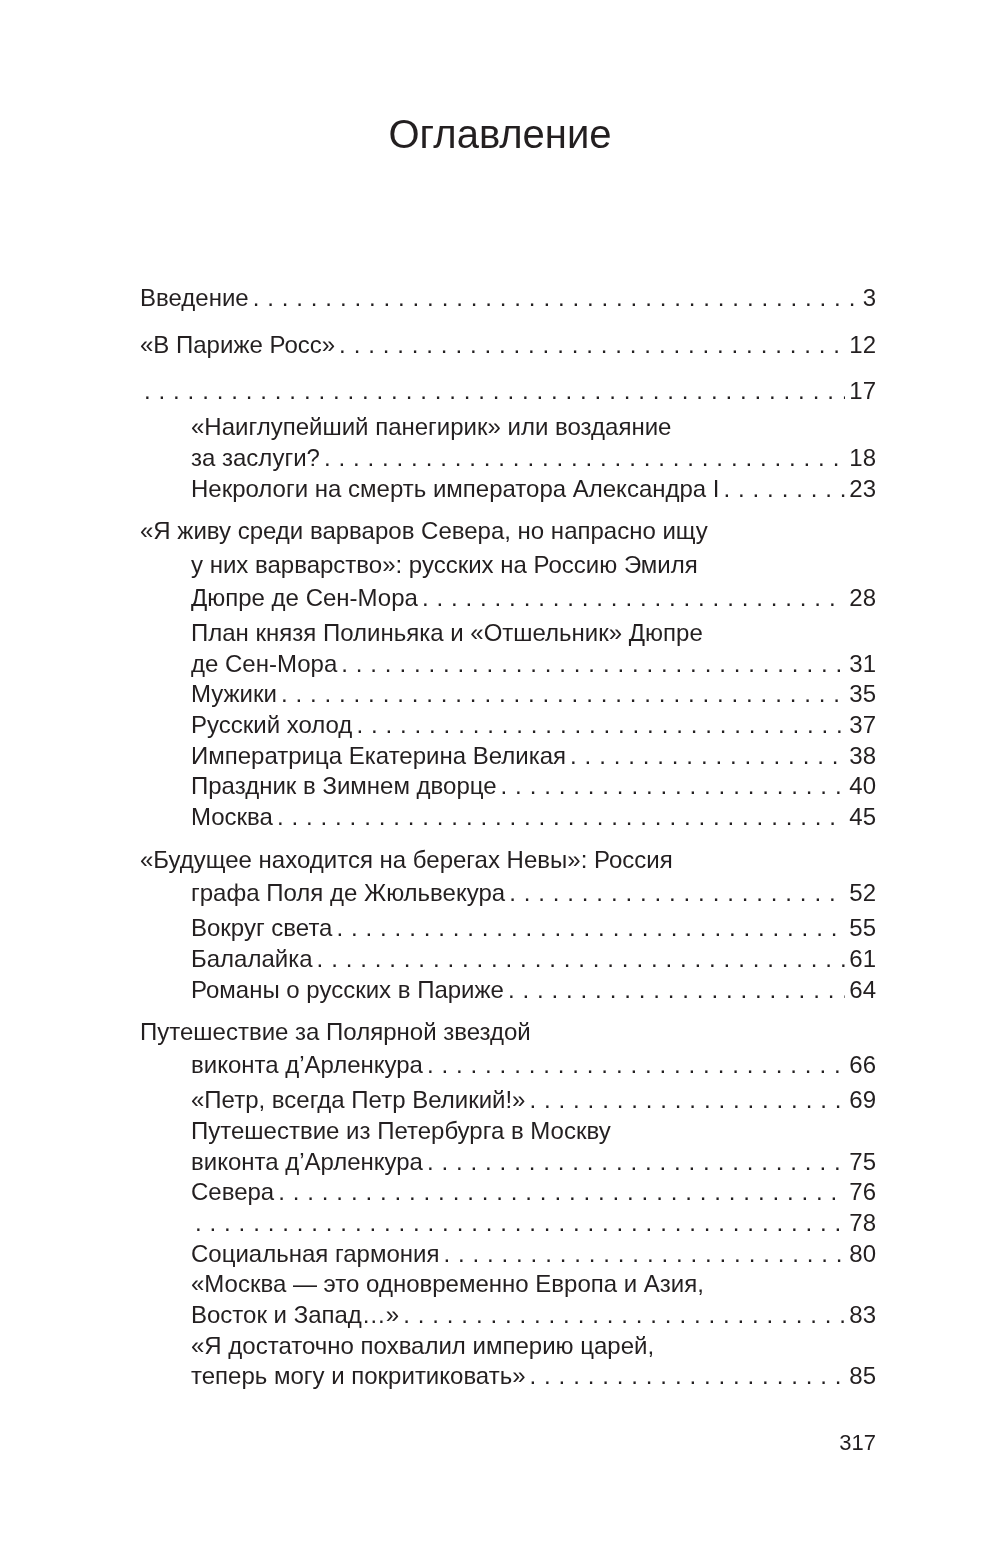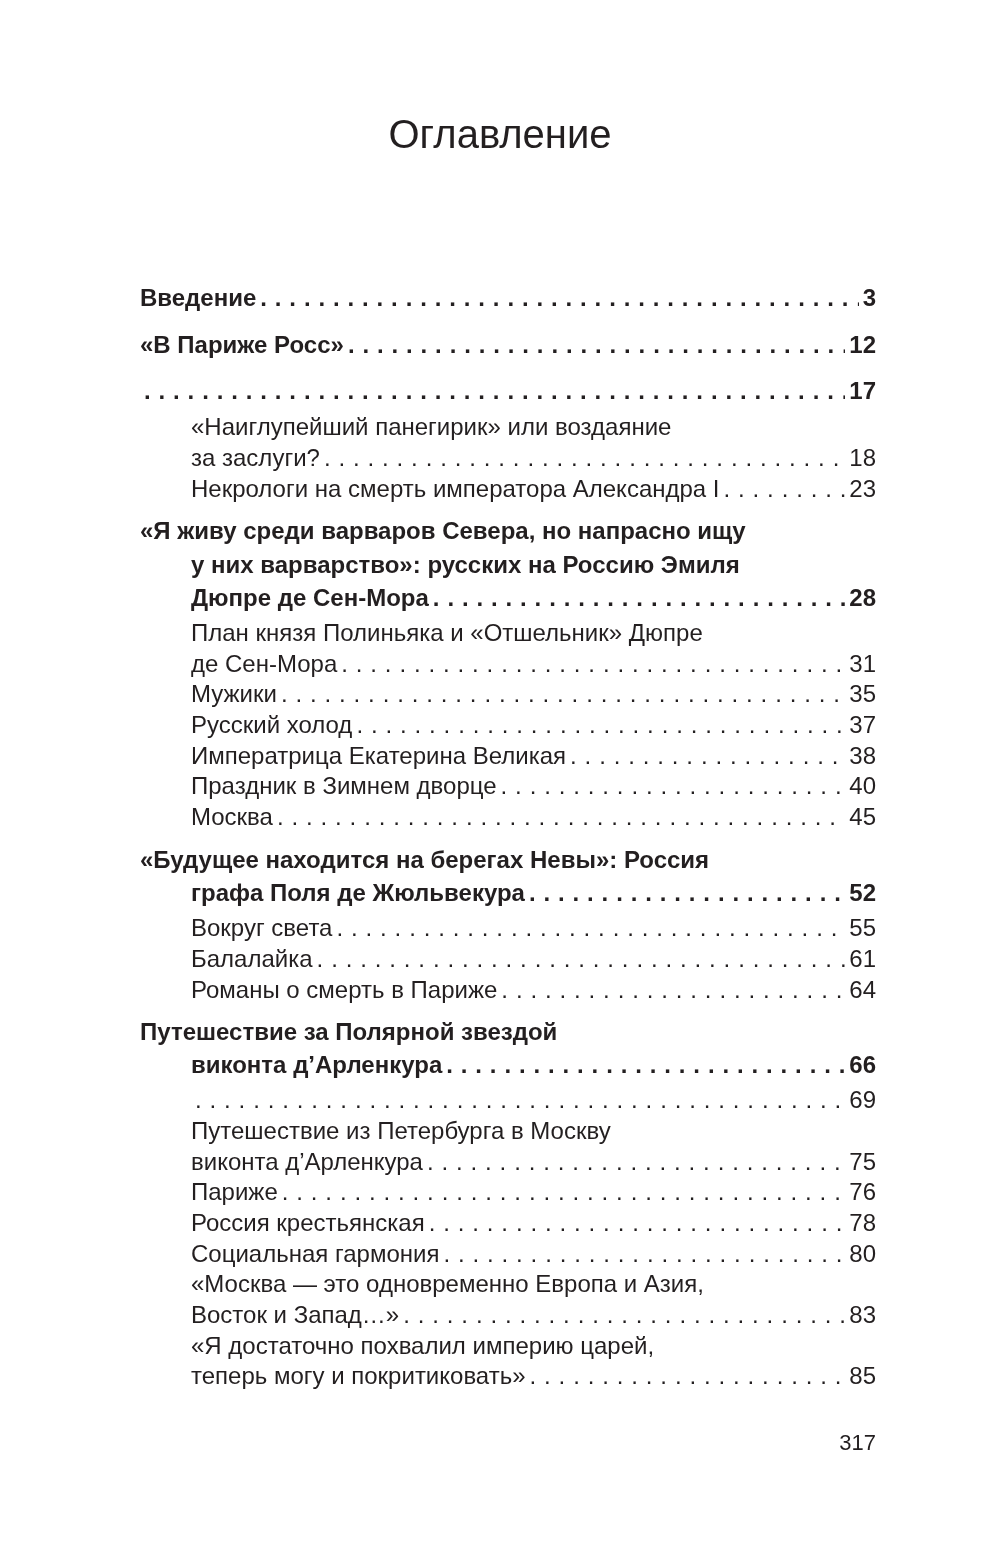--- a/index.html
+++ b/index.html
@@ -3,21 +3,21 @@
   <meta charset="utf-8">
   <style>
     html, body { margin: 0; padding: 0; background: #ffffff; }
     body { width: 1000px; height: 1564px; position: relative; overflow: hidden;
            font-family: "Liberation Sans", "DejaVu Sans", sans-serif; color: #231f20; }
     .title { position: absolute; left: 0; width: 1000px; top: 112px; text-align: center;
              font-size: 40px; font-weight: normal; letter-spacing: 0px; }
     .line { position: absolute; left: 140px; width: 736px; height: 32px;
             display: flex; align-items: baseline; font-size: 24px; white-space: nowrap; overflow: hidden; }
     .line.sub { left: 191px; width: 685px; }
-    .line.bold { font-weight: bold; }
+    .line.bold { font-weight: normal; }
     .line .txt { flex: 0 0 auto; }
     .line .dots { flex: 1 1 auto; overflow: hidden; margin: 0 4px; letter-spacing: 3.2px; color: #231f20; }
     .line .dots::before { content: ". . . . . . . . . . . . . . . . . . . . . . . . . . . . . . . . . . . . . . . . . . . . . . . . . . . . . . . . . . . . . . . . . . . . . . . . . . . . . . . . . . . . . . . . . . . . . . . . . . . . . . . . . . . . . . . . . . . . ."; letter-spacing: 0px; word-spacing: 1.2px; }
     .line .pg { flex: 0 0 auto; text-align: right; }
     .page-number { position: absolute; right: 124px; top: 1430px; font-size: 22px; }
   </style>
 </head>
 <body>
 
 <div class="title">Оглавление</div>
@@ -114,55 +114,55 @@
   <span class="txt">Вокруг света</span>
   <span class="dots"></span>
   <span class="pg">55</span>
 </div>
 <div class="line sub" style="top:945px">
   <span class="txt">Балалайка</span>
   <span class="dots"></span>
   <span class="pg">61</span>
 </div>
 <div class="line sub" style="top:976px">
-  <span class="txt">Романы о смерть в Париже</span>
+  <span class="txt">Романы о русских в Париже</span>
   <span class="dots"></span>
   <span class="pg">64</span>
 </div>
 
 <div class="line bold" style="top:1018px">
   <span class="txt">Путешествие за Полярной звездой</span>
 </div>
 <div class="line bold sub" style="top:1051px">
   <span class="txt">виконта д’Арленкура</span>
   <span class="dots"></span>
   <span class="pg">66</span>
 </div>
 
 <div class="line sub" style="top:1086px">
+  <span class="txt">«Петр, всегда Петр Великий!»</span>
   <span class="dots"></span>
   <span class="pg">69</span>
 </div>
 
 <div class="line sub" style="top:1117px">
   <span class="txt">Путешествие из Петербурга в Москву</span>
 </div>
 <div class="line sub" style="top:1148px">
   <span class="txt">виконта д’Арленкура</span>
   <span class="dots"></span>
   <span class="pg">75</span>
 </div>
 
 <div class="line sub" style="top:1178px">
-  <span class="txt">Париже</span>
+  <span class="txt">Севера</span>
   <span class="dots"></span>
   <span class="pg">76</span>
 </div>
 <div class="line sub" style="top:1209px">
-  <span class="txt">Россия крестьянская</span>
   <span class="dots"></span>
   <span class="pg">78</span>
 </div>
 <div class="line sub" style="top:1240px">
   <span class="txt">Социальная гармония</span>
   <span class="dots"></span>
   <span class="pg">80</span>
 </div>
 
 <div class="line sub" style="top:1270px">

